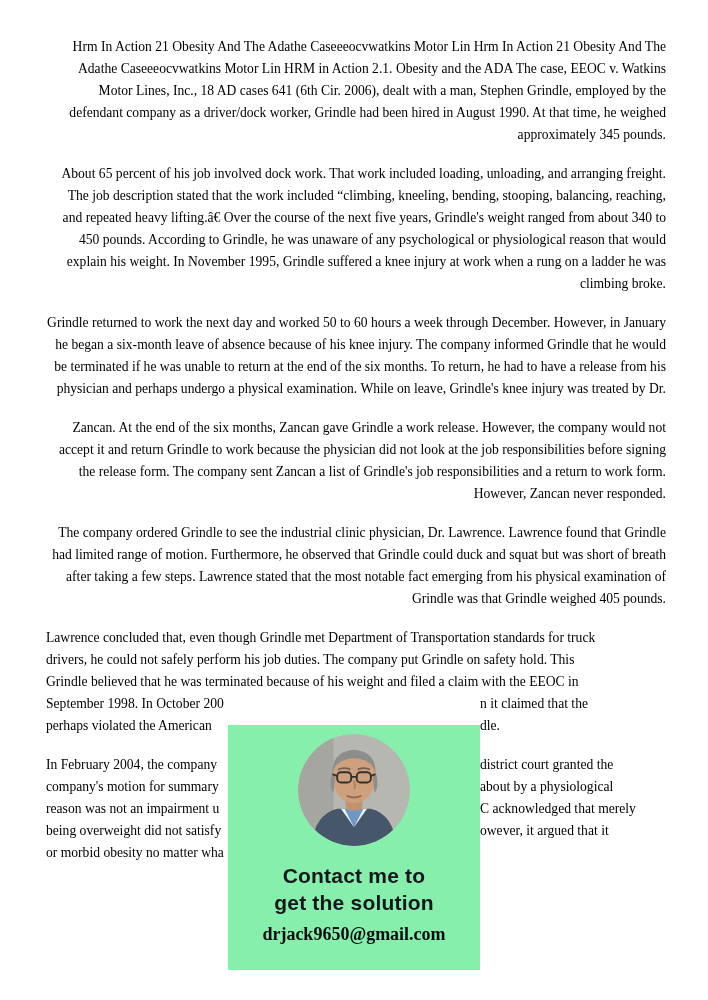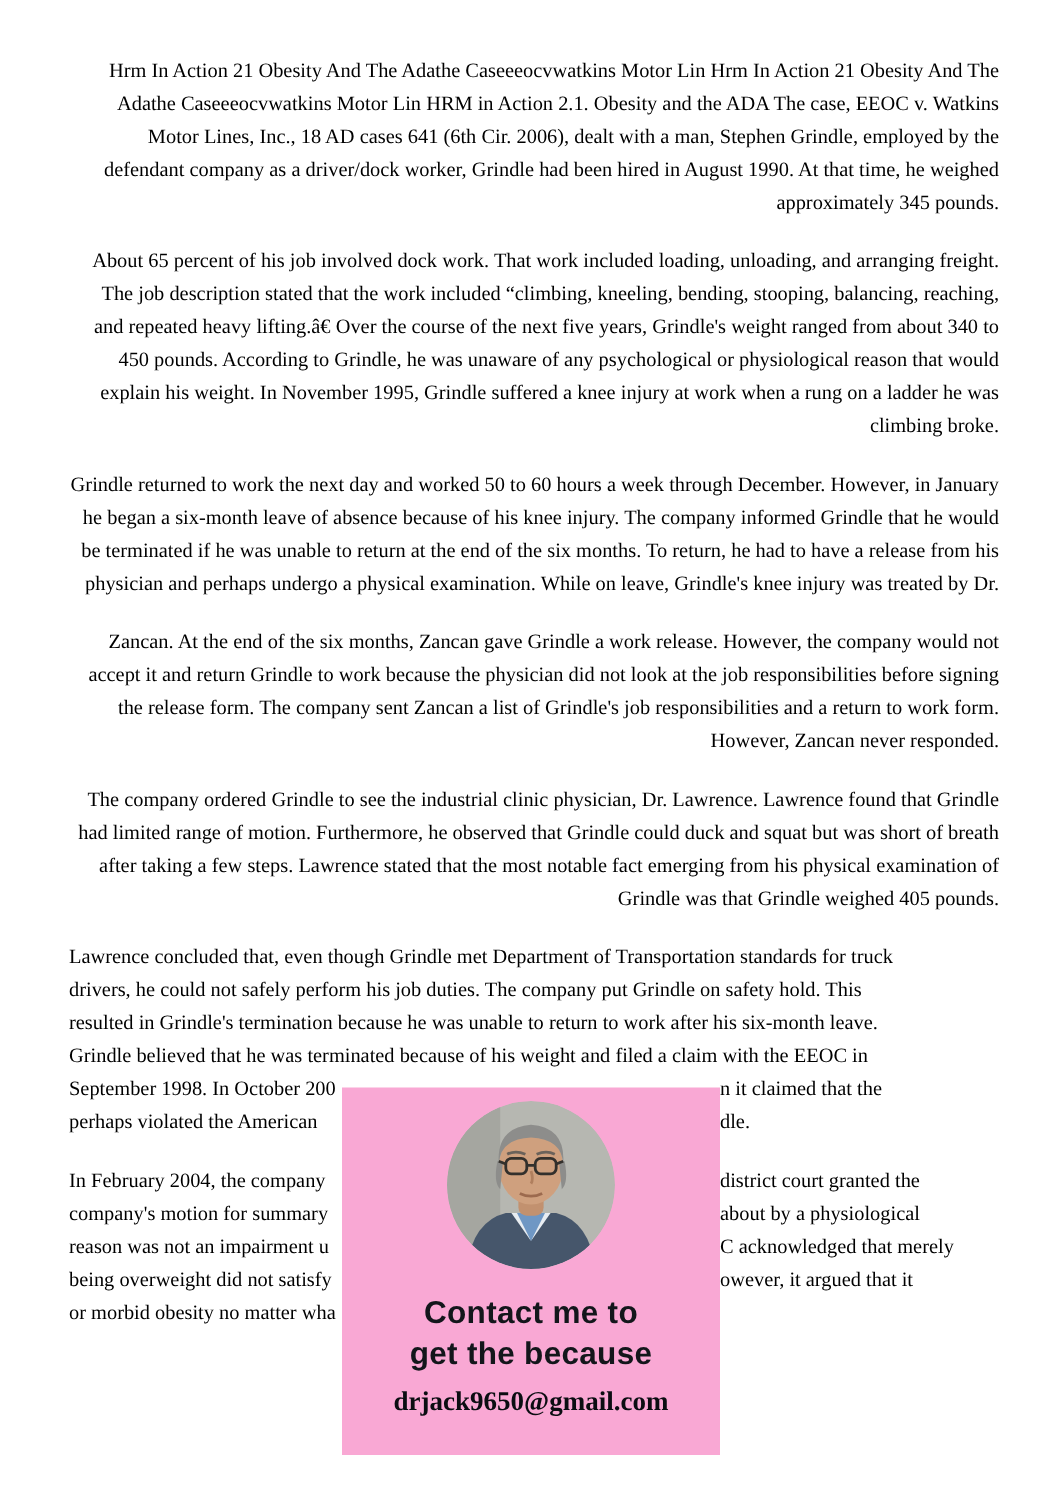--- a/index.html
+++ b/index.html
@@ -77,24 +77,20 @@
     <div class="pblock">
       <div class="tline">
         <span class="lfrag">Lawrence concluded that, even though Grindle met Department of Transportation standards for truck</span>
         <span class="rfrag"></span>
       </div>
       <div class="tline">
         <span class="lfrag">drivers, he could not safely perform his job duties. The company put Grindle on safety hold. This</span>
         <span class="rfrag"></span>
       </div>
       <div class="tline">
-        <span class="lfrag">resulted in Grindle's termination because he was unable to return to work after his six-month leave.</span>
-        <span class="rfrag"></span>
-      </div>
-      <div class="tline">
         <span class="lfrag">Grindle believed that he was terminated because of his weight and filed a claim with the EEOC in</span>
         <span class="rfrag"></span>
       </div>
       <div class="tline">
         <span class="lfrag">September 1998. In October 200</span>
         <span class="rfrag">n it claimed that the</span>
       </div>
       <div class="tline">
         <span class="lfrag">perhaps violated the American</span>
         <span class="rfrag">dle.</span>
@@ -118,21 +114,21 @@
         <span class="lfrag">being overweight did not satisfy</span>
         <span class="rfrag">owever, it argued that it</span>
       </div>
       <div class="tline">
         <span class="lfrag">or morbid obesity no matter wha</span>
         <span class="rfrag"></span>
       </div>
     </div>
   </div>
 
-  <div class="overlay" style="background: #f9a8d4;">
+  <div class="overlay" style="background: #86efac;">
     <span class="avatar">
       <svg width="112" height="112" viewBox="0 0 120 120" xmlns="http://www.w3.org/2000/svg">
         <defs>
             <clipPath id="avclip">
               <circle cx="60" cy="60" r="60"></circle>
             </clipPath>
           </defs>
         <g clip-path="url(#avclip)">
           <rect width="120" height="120" fill="#b6b7b1"></rect>
           <rect x="0" y="0" width="38" height="120" fill="#a5a6a0"></rect>
@@ -154,18 +150,18 @@
           </g>
           <path d="M43 38 Q49 35 56 38" stroke="#6b625a" stroke-width="2" fill="none"></path>
           <path d="M64 38 Q71 35 77 38" stroke="#6b625a" stroke-width="2" fill="none"></path>
           <path d="M60 50 Q62 56 60 59" stroke="#b07f5e" stroke-width="2" fill="none"></path>
           <path d="M52 66 Q60 70 68 66" stroke="#9c6a4e" stroke-width="2" fill="none"></path>
         </g>
       </svg>
     </span>
     <div class="contact-text">
       <div>Contact me to</div>
-      <div>get the because</div>
+      <div>get the solution</div>
     </div>
     <div class="email-text">drjack9650@gmail.com</div>
   </div>
 
 </div>
 
 </body></html>

